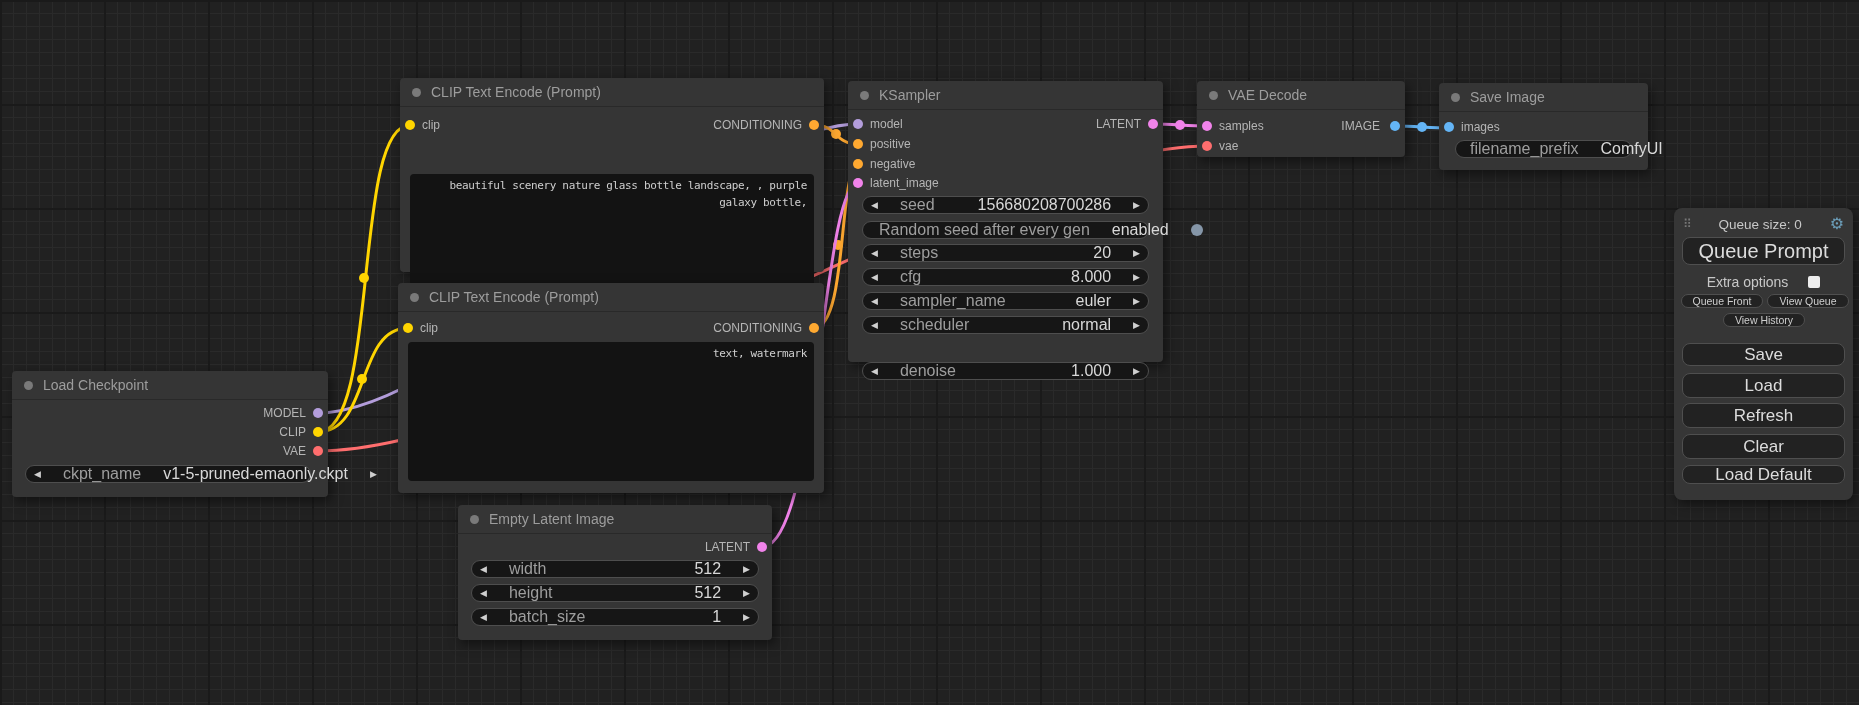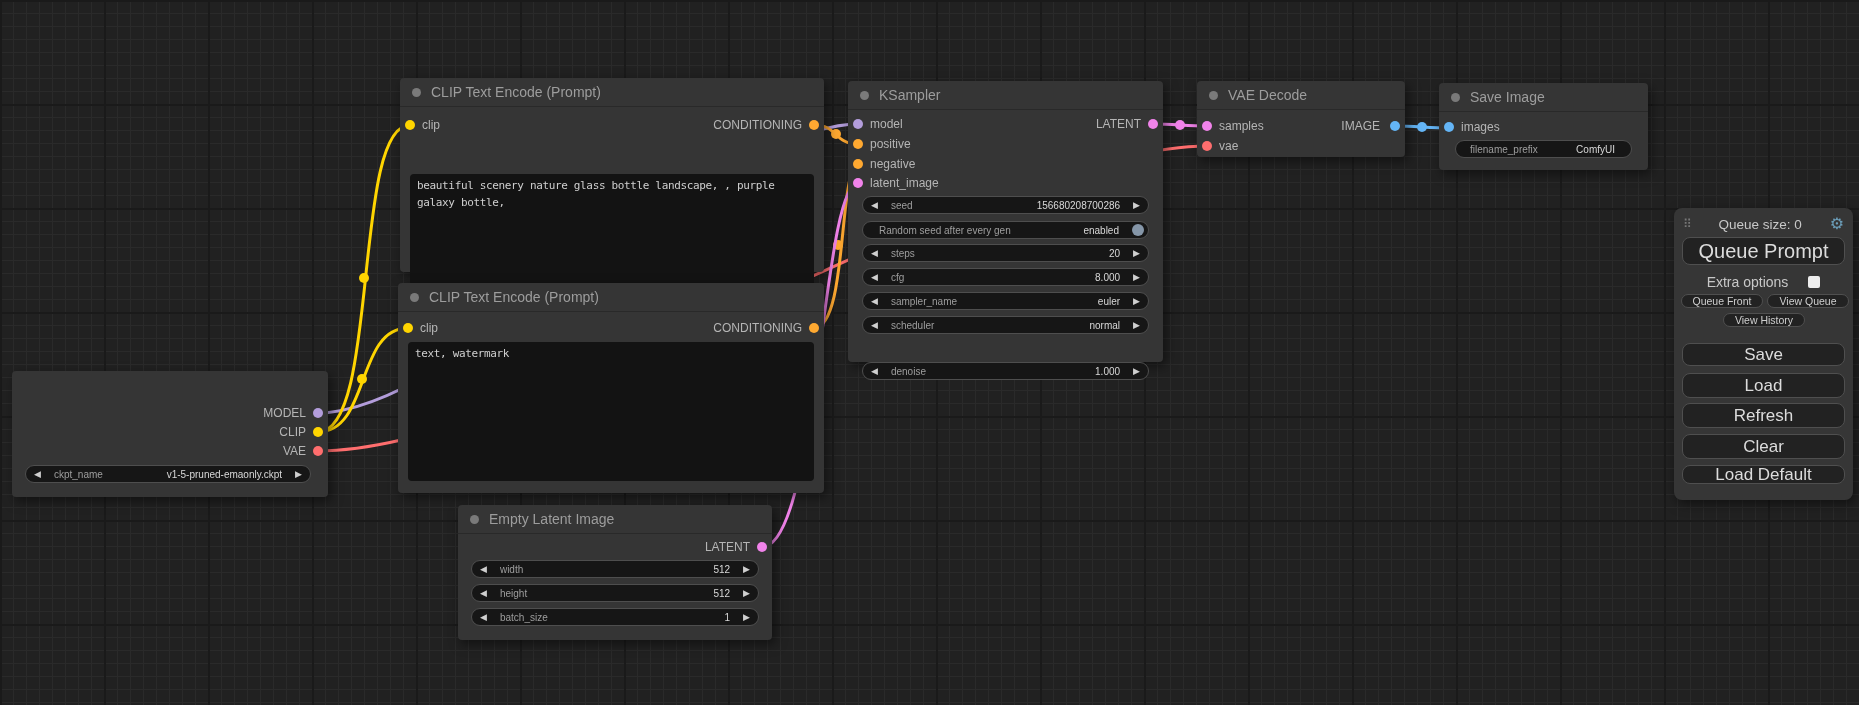--- a/index.html
+++ b/index.html
@@ -10,32 +10,32 @@
     background-color:#212121;
     background-image:
       linear-gradient(#1a1a1a 2px, transparent 2px),
       linear-gradient(90deg,#1a1a1a 2px, transparent 2px),
       linear-gradient(#2a2a2a 1px, transparent 1px),
       linear-gradient(90deg,#2a2a2a 1px, transparent 1px);
     background-size:104px 104px,104px 104px,13px 13px,13px 13px;
   }
   #wires{position:absolute;left:0;top:0;z-index:1;}
   .node{position:absolute;background:#353535;border-radius:4px;
-    box-shadow:3px 4px 12px rgba(0,0,0,.5);z-index:2;}
+    box-shadow:3px 4px 12px rgba(0,0,0,.5);z-index:2;text-align:right;}
   .ntitle{height:29px;display:flex;align-items:center;gap:10px;padding:0 12px;
     border-bottom:1px solid #292929;color:#9d9d9d;font-size:14px;white-space:nowrap;}
   .tdot{width:9px;height:9px;border-radius:50%;background:#7a7a7a;flex:none;}
   .port{position:absolute;height:18px;display:flex;align-items:center;gap:7px;
     font-size:12px;color:#b5b5b5;white-space:nowrap;}
   .port.in{left:5px;}
   .port.out{right:5px;}
   .pdot{width:10px;height:10px;border-radius:50%;flex:none;}
   .widget{position:absolute;height:18px;background:#161616;border:1px solid #4e4e4e;
-    border-radius:10px;display:flex;align-items:center;font-size:10px;color:#9e9e9e;
-    padding:0 8px;gap:13px;white-space:nowrap;}
+    border-radius:10px;display:flex;align-items:center;font-size:16px;color:#9e9e9e;
+    padding:0 8px;gap:22px;white-space:nowrap;}
   .wvalue{margin-left:auto;color:#d8d8d8;}
   .warr{color:#cfcfcf;font-size:9px;line-height:1;}
   .arr-l::before{content:"\25C0";}
   .arr-r::before{content:"\25B6";}
   .toggle{width:12px;height:12px;border-radius:50%;background:#8596A8;flex:none;margin-right:-4px;}
   .prompt{position:absolute;background:#131313;border-radius:4px;
     font-family:"DejaVu Sans Mono",monospace;font-size:11px;letter-spacing:-0.35px;
     color:#cfcfcf;padding:4px 7px;line-height:1.5;white-space:pre-wrap;overflow:hidden;}
   
   #menu{position:absolute;left:1674px;top:208px;width:179px;height:292px;background:#363636;
@@ -74,20 +74,24 @@
       <circle cx="838" cy="245" r="5" fill="#FFA931"></circle>
       <path d="M762,547 C818,547 822,183 858,183" fill="none" stroke="#F183EA" stroke-width="3" stroke-linecap="round"></path>
       <circle cx="818" cy="365" r="5" fill="#F183EA"></circle>
       <path d="M1153,124 C1173,124 1187,126 1207,126" fill="none" stroke="#F183EA" stroke-width="3" stroke-linecap="round"></path>
       <circle cx="1180" cy="125" r="5" fill="#F183EA"></circle>
       <path d="M1395,126 C1415,126 1429,128 1449,128" fill="none" stroke="#64B5F6" stroke-width="3" stroke-linecap="round"></path>
       <circle cx="1422" cy="127" r="5" fill="#64B5F6"></circle>
     </svg>
 
   <div class="node" style="left:12px;top:371px;width:316px;height:126px;">
+    <div class="ntitle">
+      <span class="tdot"></span>
+      <span>Load Checkpoint</span>
+    </div>
     <div class="port out" style="top:33px;">
       <span>MODEL</span>
       <span class="pdot" style="background: rgb(179, 157, 219);"></span>
     </div>
     <div class="port out" style="top:52px;">
       <span>CLIP</span>
       <span class="pdot" style="background: rgb(255, 213, 0);"></span>
     </div>
     <div class="port out" style="top:71px;">
       <span>VAE</span>

